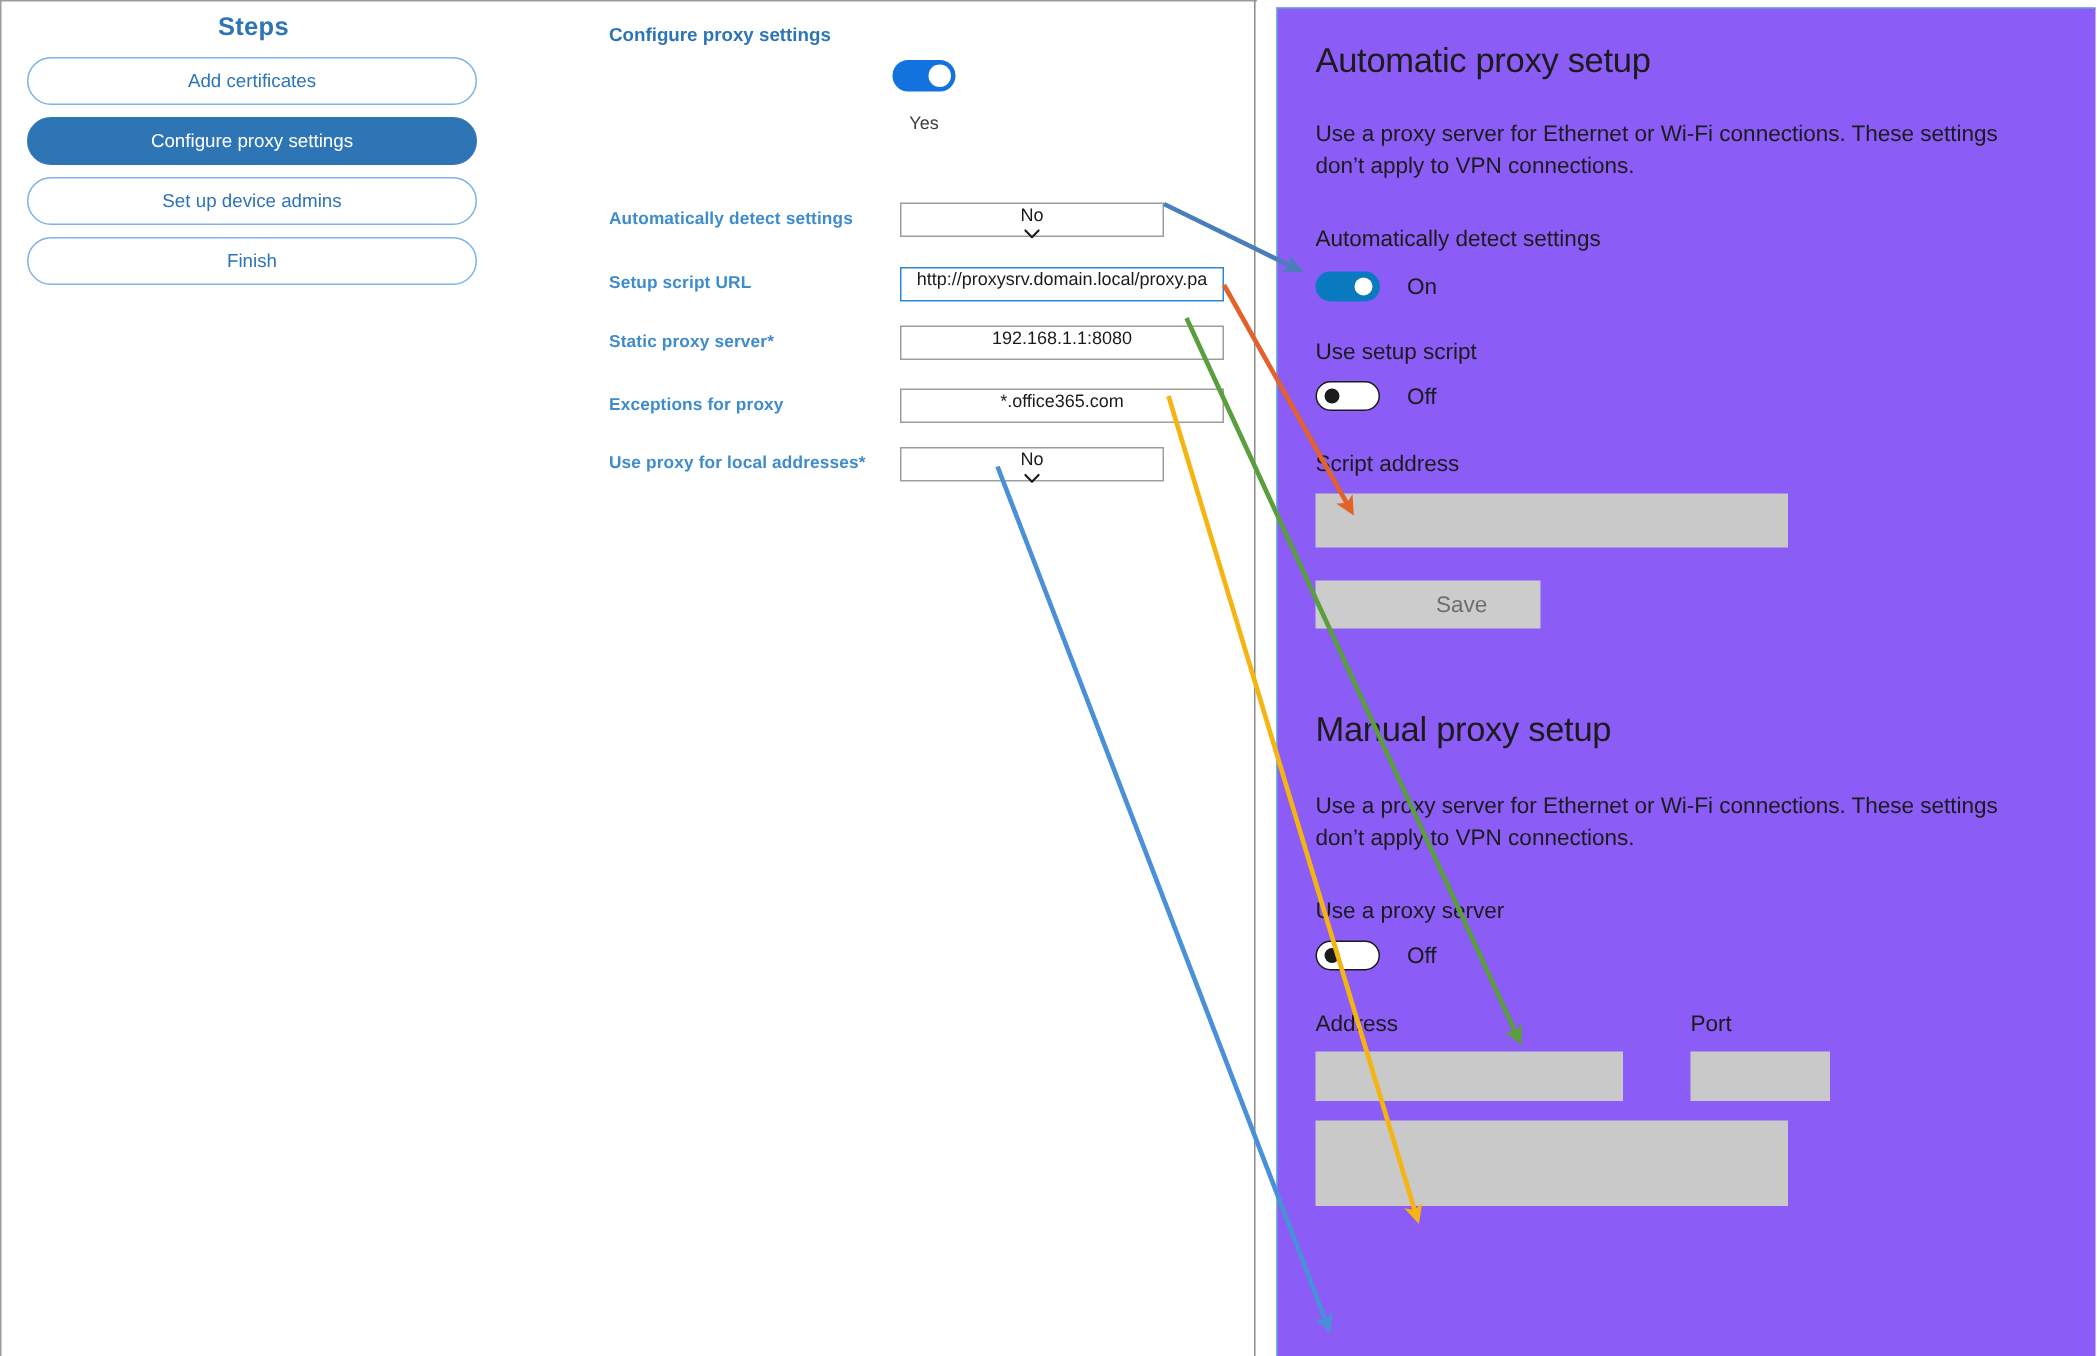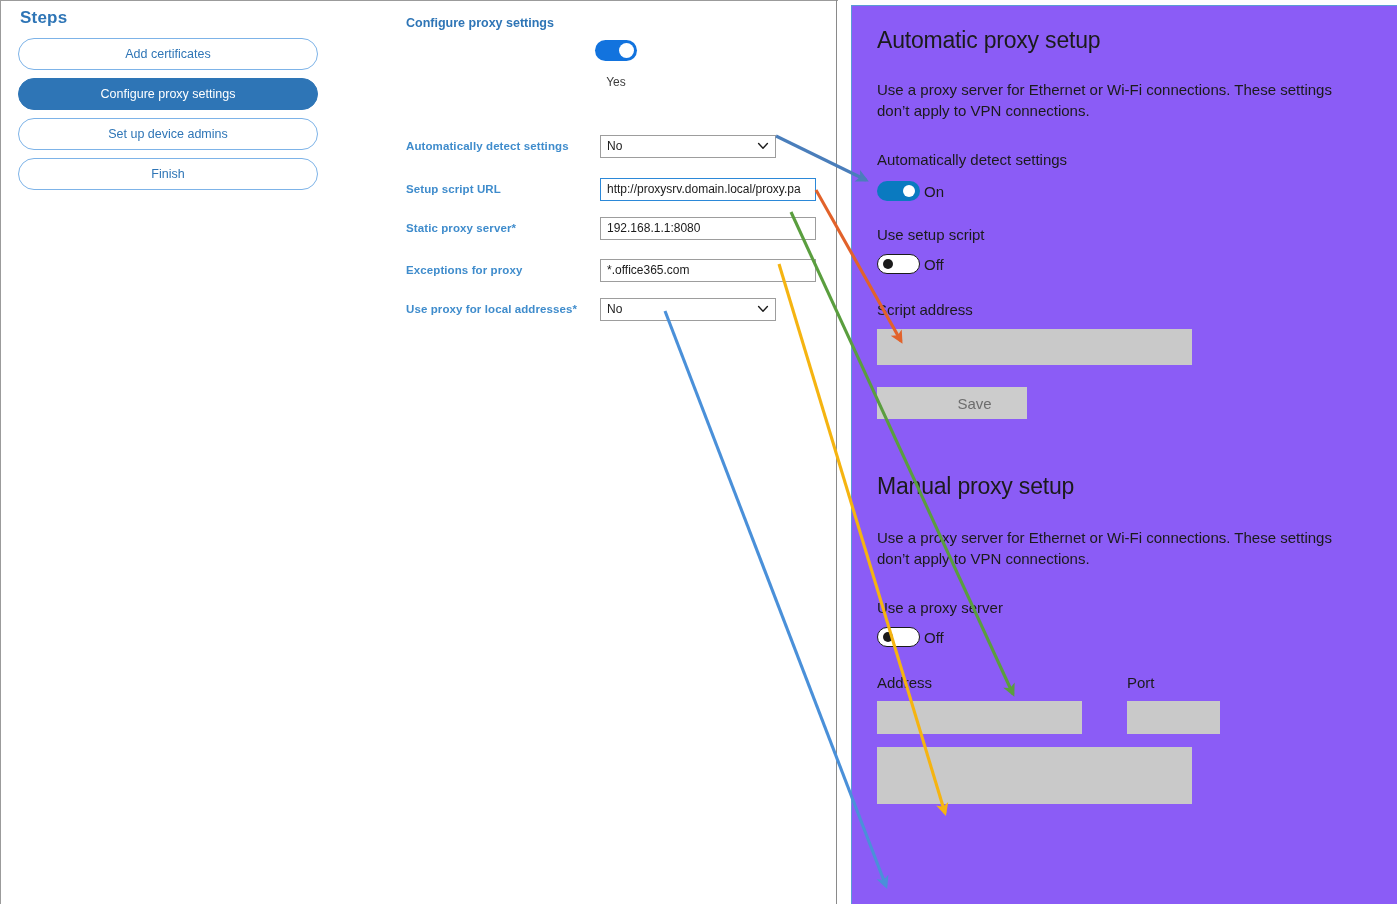--- a/index.html
+++ b/index.html
@@ -15,20 +15,21 @@
   #root{position:absolute;inset:0;}
   .frame-top{position:absolute;left:0;top:0;width:838px;height:1px;background:#9b9b9b;}
   .frame-left{position:absolute;left:0;top:0;width:1px;height:904px;background:#9b9b9b;}
   .div-gray{position:absolute;left:836px;top:0;width:1px;height:904px;background:#8a8a8a;}
 
   
   #steps-panel{position:absolute;left:18px;top:8px;width:300px;}
   #steps-title{
     font-size:17px;font-weight:bold;color:#2e75b6;letter-spacing:.2px;
     margin:0 0 10px 2px;
+    text-align:center;
   }
   .step-btn{
     position:relative;height:32px;border:1px solid #7db3e8;border-radius:16px;
     background:#ffffff;color:#2e75b6;font-size:12.5px;
     display:flex;align-items:center;justify-content:center;
     margin-bottom:8px;box-sizing:border-box;
   }
   .step-btn.active{background:#2e75b6;border-color:#2e75b6;color:#ffffff;}
   .step-check{
     position:absolute;right:18px;top:50%;transform:translateY(-50%);
@@ -56,20 +57,21 @@
   .field-row{position:absolute;left:0;width:420px;height:24px;display:flex;align-items:center;}
   .field-label{
     width:194px;font-size:11.5px;font-weight:bold;color:#3f8ccc;
     letter-spacing:.1px;flex:none;
   }
   .field-label .req{color:#3f8ccc;}
   .ctl{
     box-sizing:border-box;height:23px;border:1px solid #9d9d9d;background:#ffffff;
     font-size:12px;color:#1b1b1b;display:flex;align-items:center;
     padding:0 6px;
+    flex-direction:column;
   }
   .ctl.select{width:176px;justify-content:space-between;}
   .ctl.text{width:216px;}
   .ctl.text.focused{border:1px solid #2b88d8;}
   .chev{width:12px;height:12px;flex:none;}
 
   
   #win-panel{
     position:absolute;left:851px;top:5px;width:546px;height:899px;
     border:1px solid #5b9bd5;border-right:none;border-bottom:none;
@@ -78,21 +80,21 @@
   #win-inner{position:absolute;left:25px;top:0;width:500px;}
   .w-h2{
     font-size:23px;color:#1b1b1b;font-weight:normal;margin:0;
     letter-spacing:-.2px;
   }
   .w-p{
     font-size:15px;color:#1b1b1b;line-height:21px;margin:0;
     max-width:487px;
   }
   .w-lbl{font-size:15px;color:#1b1b1b;}
-  .wtgl-row{display:flex;align-items:center;gap:4px;}
+  .wtgl-row{display:flex;align-items:center;gap:18px;}
   .wtgl{
     width:43px;height:20px;border-radius:10px;position:relative;flex:none;
     box-sizing:border-box;
   }
   .wtgl.on{background:#0a7ac0;}
   .wtgl.on .wknob{position:absolute;top:4px;right:5px;width:12px;height:12px;border-radius:50%;background:#ffffff;}
   .wtgl.off{background:#ffffff;border:1.6px solid #1b1b1b;}
   .wtgl.off .wknob{position:absolute;top:4px;left:5px;width:10px;height:10px;border-radius:50%;background:#1b1b1b;}
   .wtgl-text{font-size:15px;color:#1b1b1b;}
   .w-box{background:#c9c9c9;}

